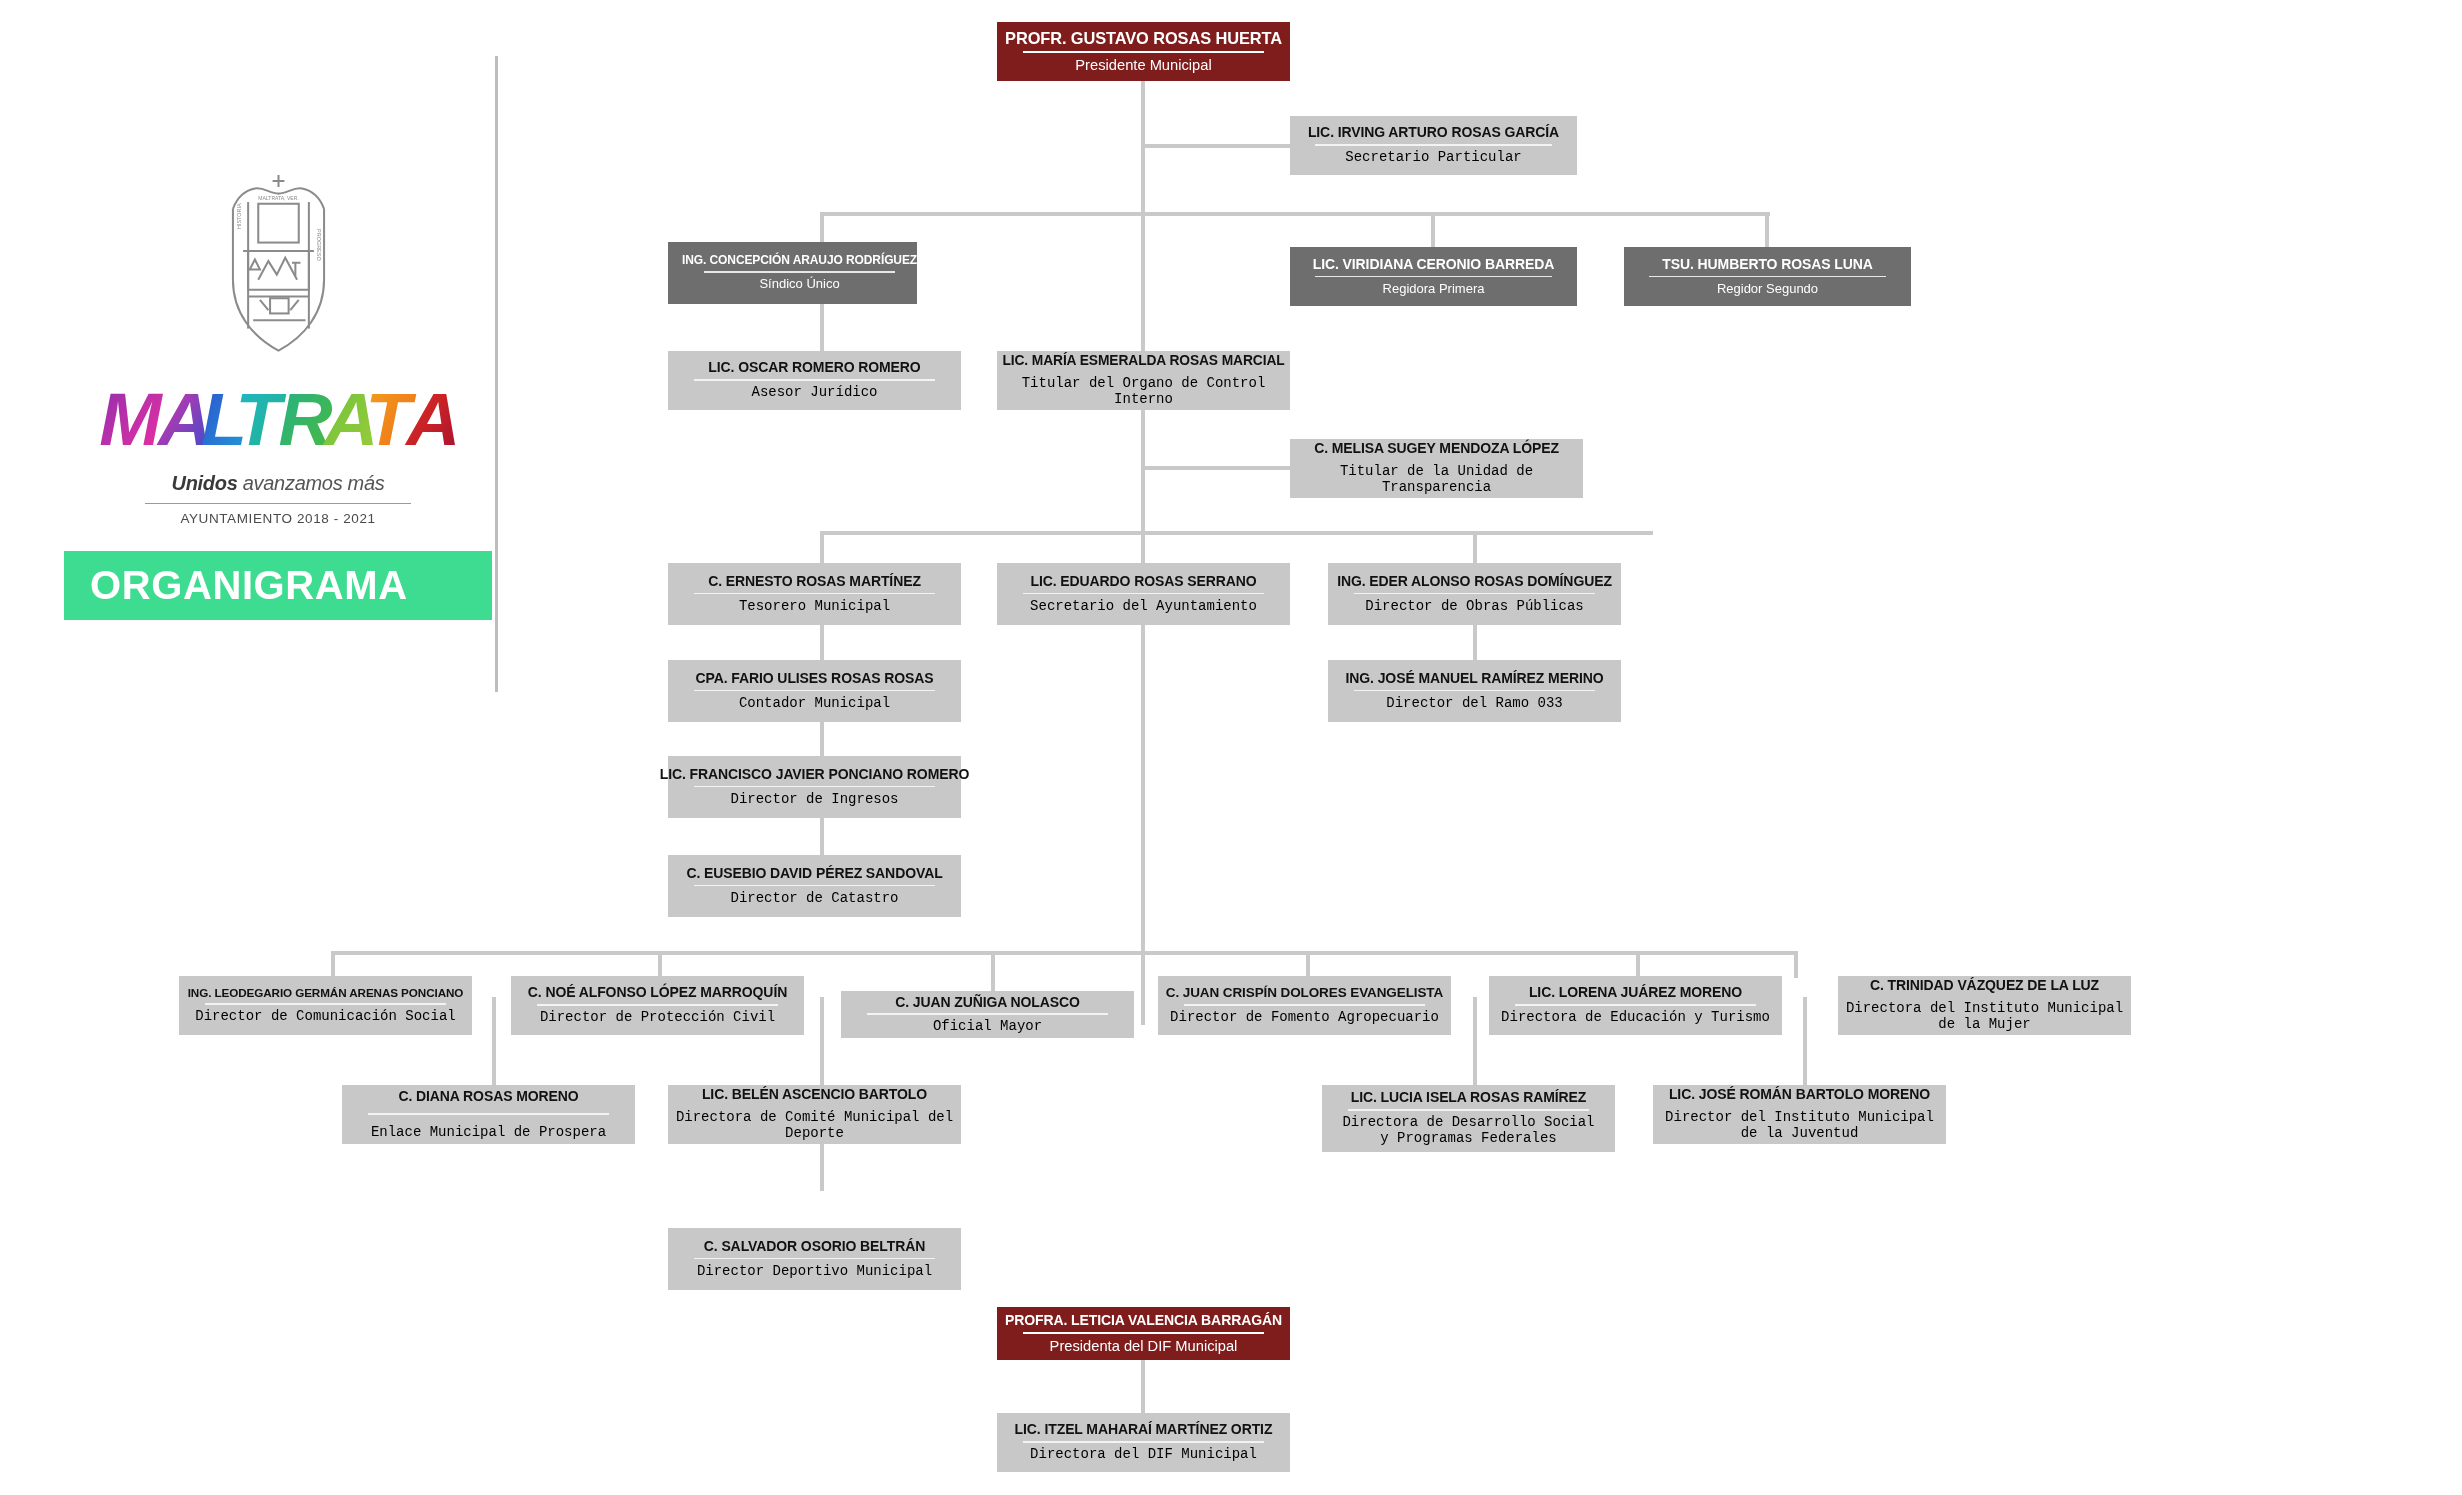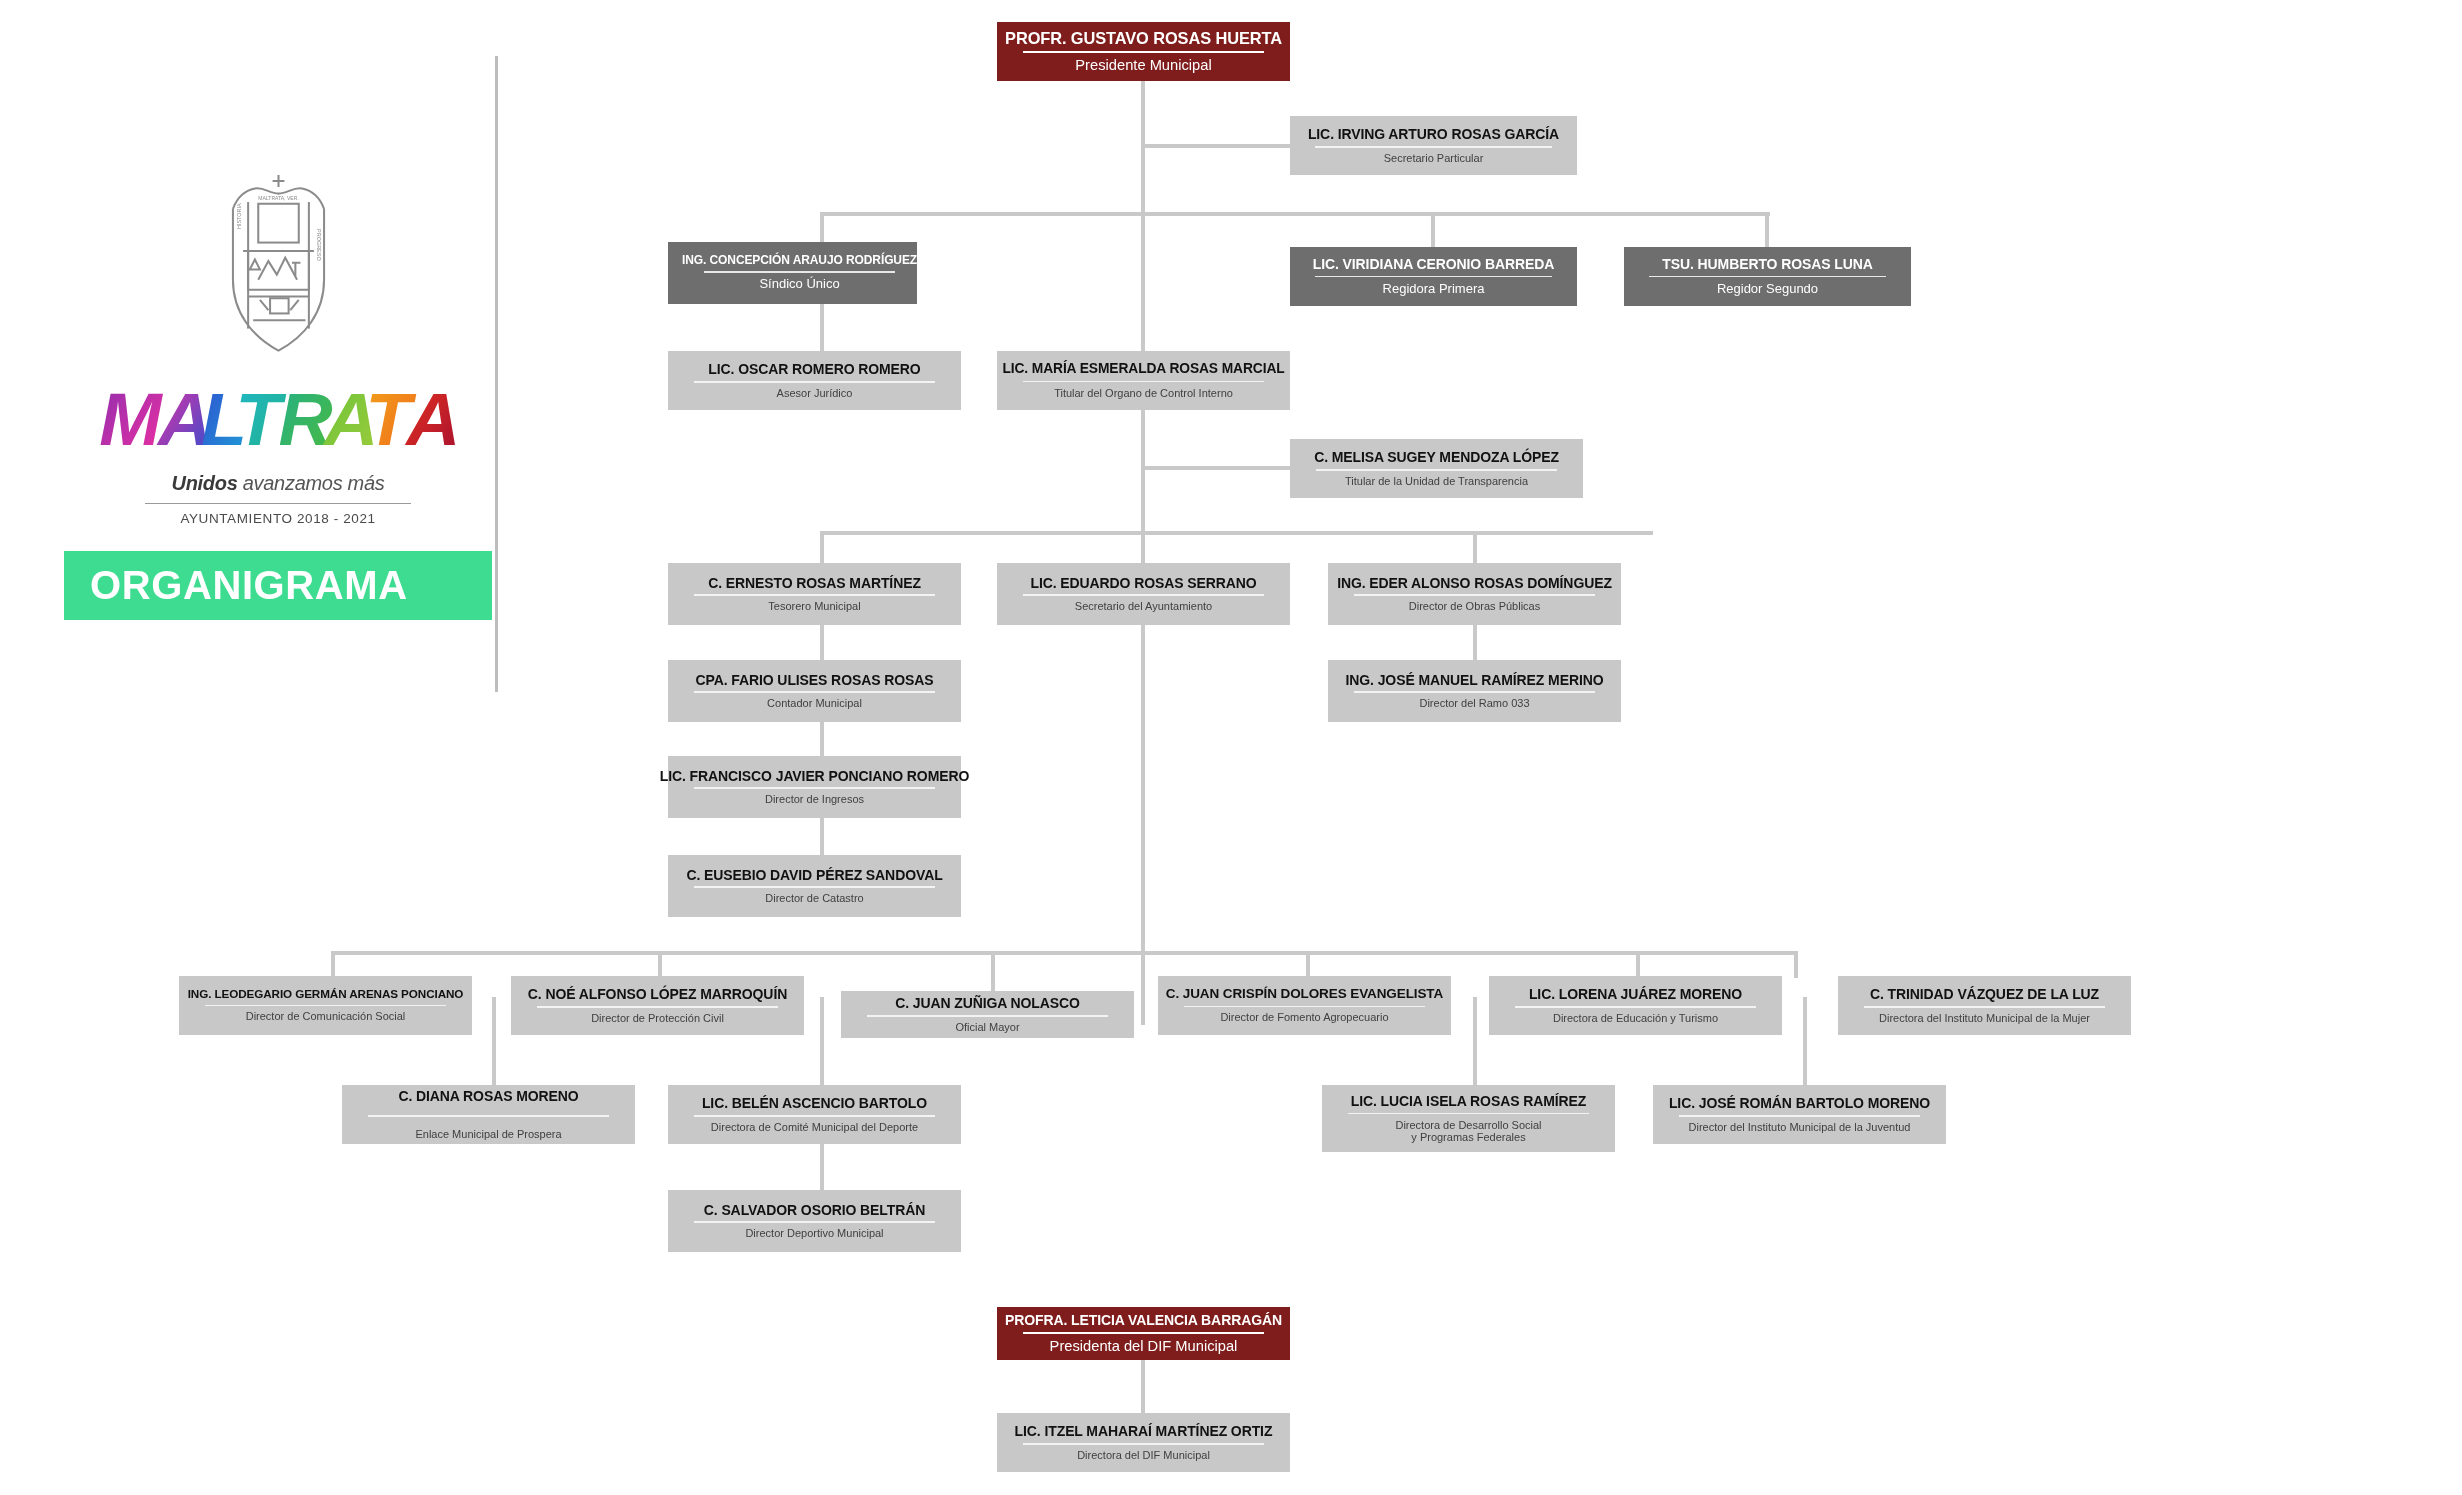--- a/index.html
+++ b/index.html
@@ -54,21 +54,21 @@
 
   
   .dark{background:#6e6e6e;}
   .dark .nm{color:#ffffff;font-size:14px;}
   .dark .ttl{color:#ffffff;font-size:13px;}
   .dark .sep{background:#e8e8e8;}
 
   
   .light{background:#c8c8c8;}
   .light .nm{color:#111111;font-size:14px;}
-  .light .ttl{color:#404040;font-size:11px;}
+  .light .ttl{color:#000000;font-size:14px;font-family:Liberation Mono, monospace;}
   .light .sep{background:#f3f3f3;}
 
   
   #brand{position:absolute;left:64px;top:170px;width:428px;}
   #crest{width:135px;margin:0 auto;display:block;}
   #wordmark{display:block;margin:23.5px auto 0 auto;}
   #tagline{
     text-align:center;font-style:italic;color:#555;
     font-size:20px;margin-top:10.6px;letter-spacing:-0.3px;
   }
@@ -339,21 +339,21 @@
       <div class="nm">LIC. LUCIA ISELA ROSAS RAMÍREZ</div>
       <div class="sep"></div>
       <div class="ttl">Directora de Desarrollo Social
 y Programas Federales</div>
     </div>
     <div class="node light" style="left: 1653px; top: 1085px; width: 293px; height: 59px;">
       <div class="nm">LIC. JOSÉ ROMÁN BARTOLO MORENO</div>
       <div class="sep"></div>
       <div class="ttl">Director del Instituto Municipal de la Juventud</div>
     </div>
-    <div class="node light" style="left: 668px; top: 1190px; width: 293px; height: 62px;">
+    <div class="node light" style="left: 668px; top: 1228px; width: 293px; height: 62px;">
       <div class="nm">C. SALVADOR OSORIO BELTRÁN</div>
       <div class="sep"></div>
       <div class="ttl">Director Deportivo Municipal</div>
     </div>
     <div class="node green" style="left: 997px; top: 1307px; width: 293px; height: 53px;">
       <div class="nm" style="font-size: 14px;">PROFRA. LETICIA VALENCIA BARRAGÁN</div>
       <div class="sep"></div>
       <div class="ttl">Presidenta del DIF Municipal</div>
     </div>
     <div class="node light" style="left: 997px; top: 1413px; width: 293px; height: 59px;">

